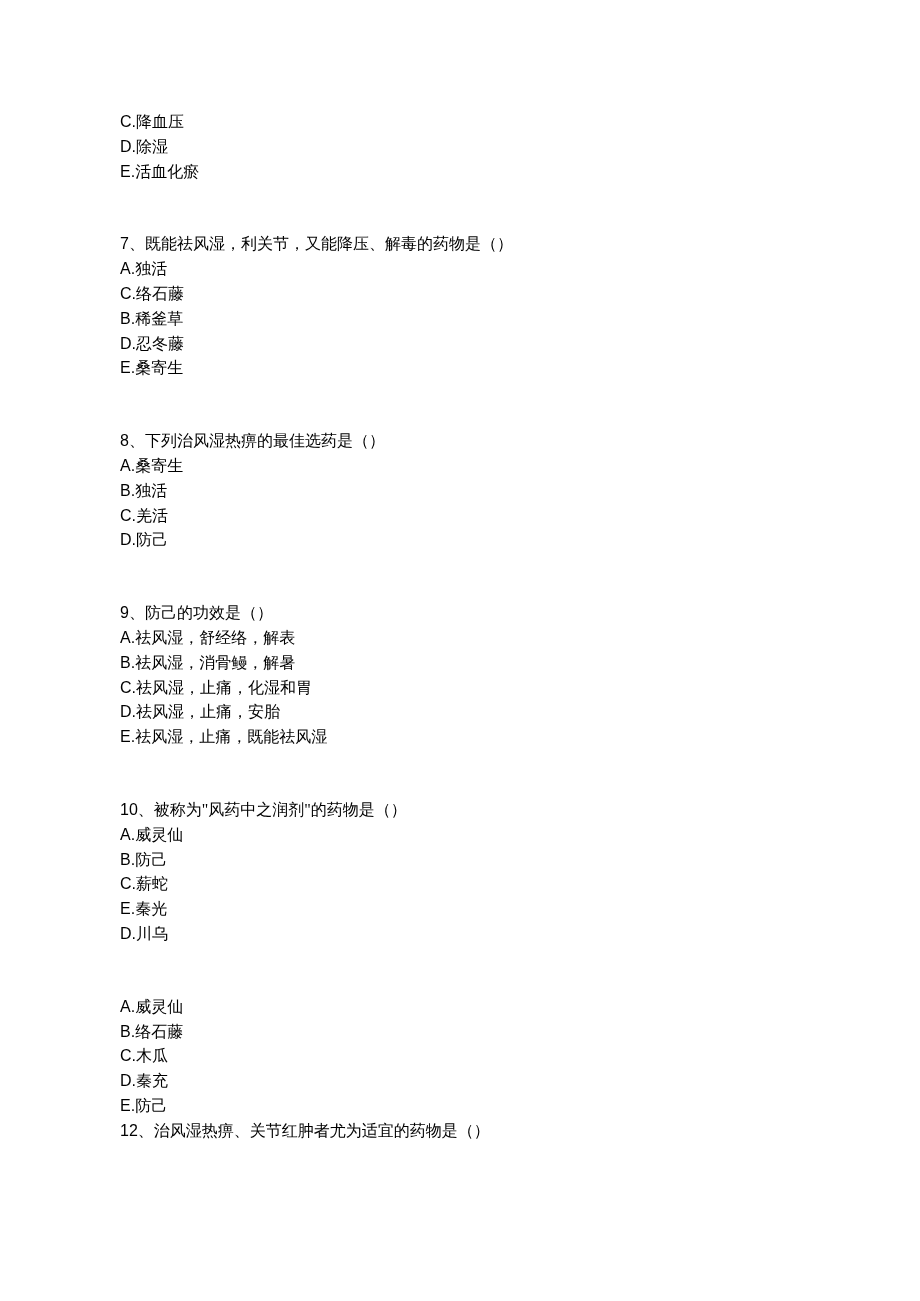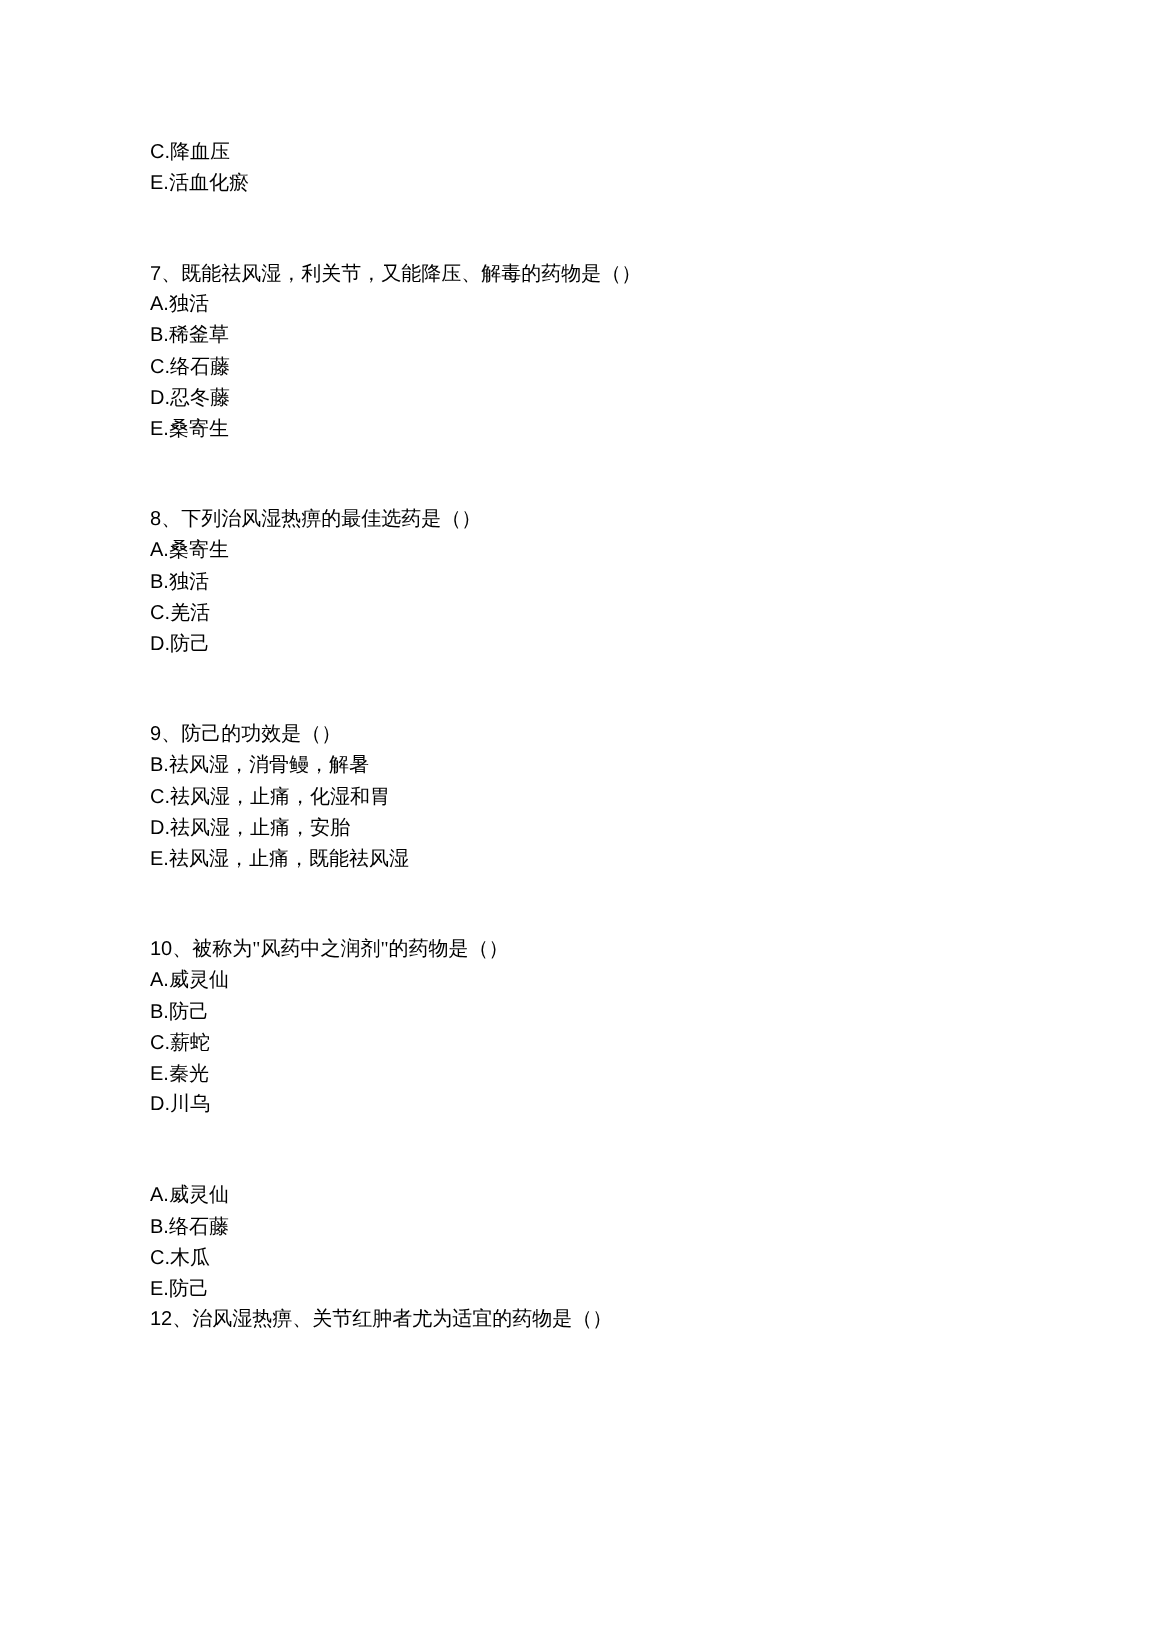--- a/index.html
+++ b/index.html
@@ -26,63 +26,66 @@
     height: 48px;
   }
 </style>
 </head>
 <body>
 
 <div>
 
   <div id="q6-tail">
       <div class="line"><span class="latin">C</span><span class="latin">.</span><span>降血压</span></div>
+      <div class="line"><span class="latin">D</span><span class="latin">.</span><span>除湿</span></div>
       <div class="line"><span class="latin">E</span><span class="latin">.</span><span>活血化瘀</span></div>
     </div>
 
   <div class="gap-large"></div>
 
   <div id="questions">
       <div>
         <div class="line"><span class="latin">7</span><span>、</span><span>既能祛风湿，利关节，又能降压、解毒的药物是（）</span></div>
         <div class="line"><span class="latin">A</span><span class="latin">.</span><span>独活</span></div>
+        <div class="line"><span class="latin">C</span><span class="latin">.</span><span>络石藤</span></div>
         <div class="line"><span class="latin">B</span><span class="latin">.</span><span>稀釜草</span></div>
-        <div class="line"><span class="latin">C</span><span class="latin">.</span><span>络石藤</span></div>
         <div class="line"><span class="latin">D</span><span class="latin">.</span><span>忍冬藤</span></div>
         <div class="line"><span class="latin">E</span><span class="latin">.</span><span>桑寄生</span></div>
       </div>
       <div class="gap-large"></div>
       <div>
         <div class="line"><span class="latin">8</span><span>、</span><span>下列治风湿热痹的最佳选药是（）</span></div>
         <div class="line"><span class="latin">A</span><span class="latin">.</span><span>桑寄生</span></div>
         <div class="line"><span class="latin">B</span><span class="latin">.</span><span>独活</span></div>
         <div class="line"><span class="latin">C</span><span class="latin">.</span><span>羌活</span></div>
         <div class="line"><span class="latin">D</span><span class="latin">.</span><span>防己</span></div>
       </div>
       <div class="gap-large"></div>
       <div>
         <div class="line"><span class="latin">9</span><span>、</span><span>防己的功效是（）</span></div>
+        <div class="line"><span class="latin">A</span><span class="latin">.</span><span>祛风湿，舒经络，解表</span></div>
         <div class="line"><span class="latin">B</span><span class="latin">.</span><span>祛风湿，消骨鳗，解暑</span></div>
         <div class="line"><span class="latin">C</span><span class="latin">.</span><span>祛风湿，止痛，化湿和胃</span></div>
         <div class="line"><span class="latin">D</span><span class="latin">.</span><span>祛风湿，止痛，安胎</span></div>
         <div class="line"><span class="latin">E</span><span class="latin">.</span><span>祛风湿，止痛，既能祛风湿</span></div>
       </div>
       <div class="gap-large"></div>
       <div>
         <div class="line"><span class="latin">10</span><span>、</span><span>被称为"风药中之润剂"的药物是（）</span></div>
         <div class="line"><span class="latin">A</span><span class="latin">.</span><span>威灵仙</span></div>
         <div class="line"><span class="latin">B</span><span class="latin">.</span><span>防己</span></div>
         <div class="line"><span class="latin">C</span><span class="latin">.</span><span>薪蛇</span></div>
         <div class="line"><span class="latin">E</span><span class="latin">.</span><span>秦光</span></div>
         <div class="line"><span class="latin">D</span><span class="latin">.</span><span>川乌</span></div>
       </div>
       <div class="gap-large"></div>
       <div>
         <div class="line"><span class="latin">A</span><span class="latin">.</span><span>威灵仙</span></div>
         <div class="line"><span class="latin">B</span><span class="latin">.</span><span>络石藤</span></div>
         <div class="line"><span class="latin">C</span><span class="latin">.</span><span>木瓜</span></div>
+        <div class="line"><span class="latin">D</span><span class="latin">.</span><span>秦充</span></div>
         <div class="line"><span class="latin">E</span><span class="latin">.</span><span>防己</span></div>
       </div>
     </div>
 
   <div class="line"><span class="latin">12</span><span>、</span><span>治风湿热痹、关节红肿者尤为适宜的药物是（）</span></div>
 
 </div>
 
 </body></html>

